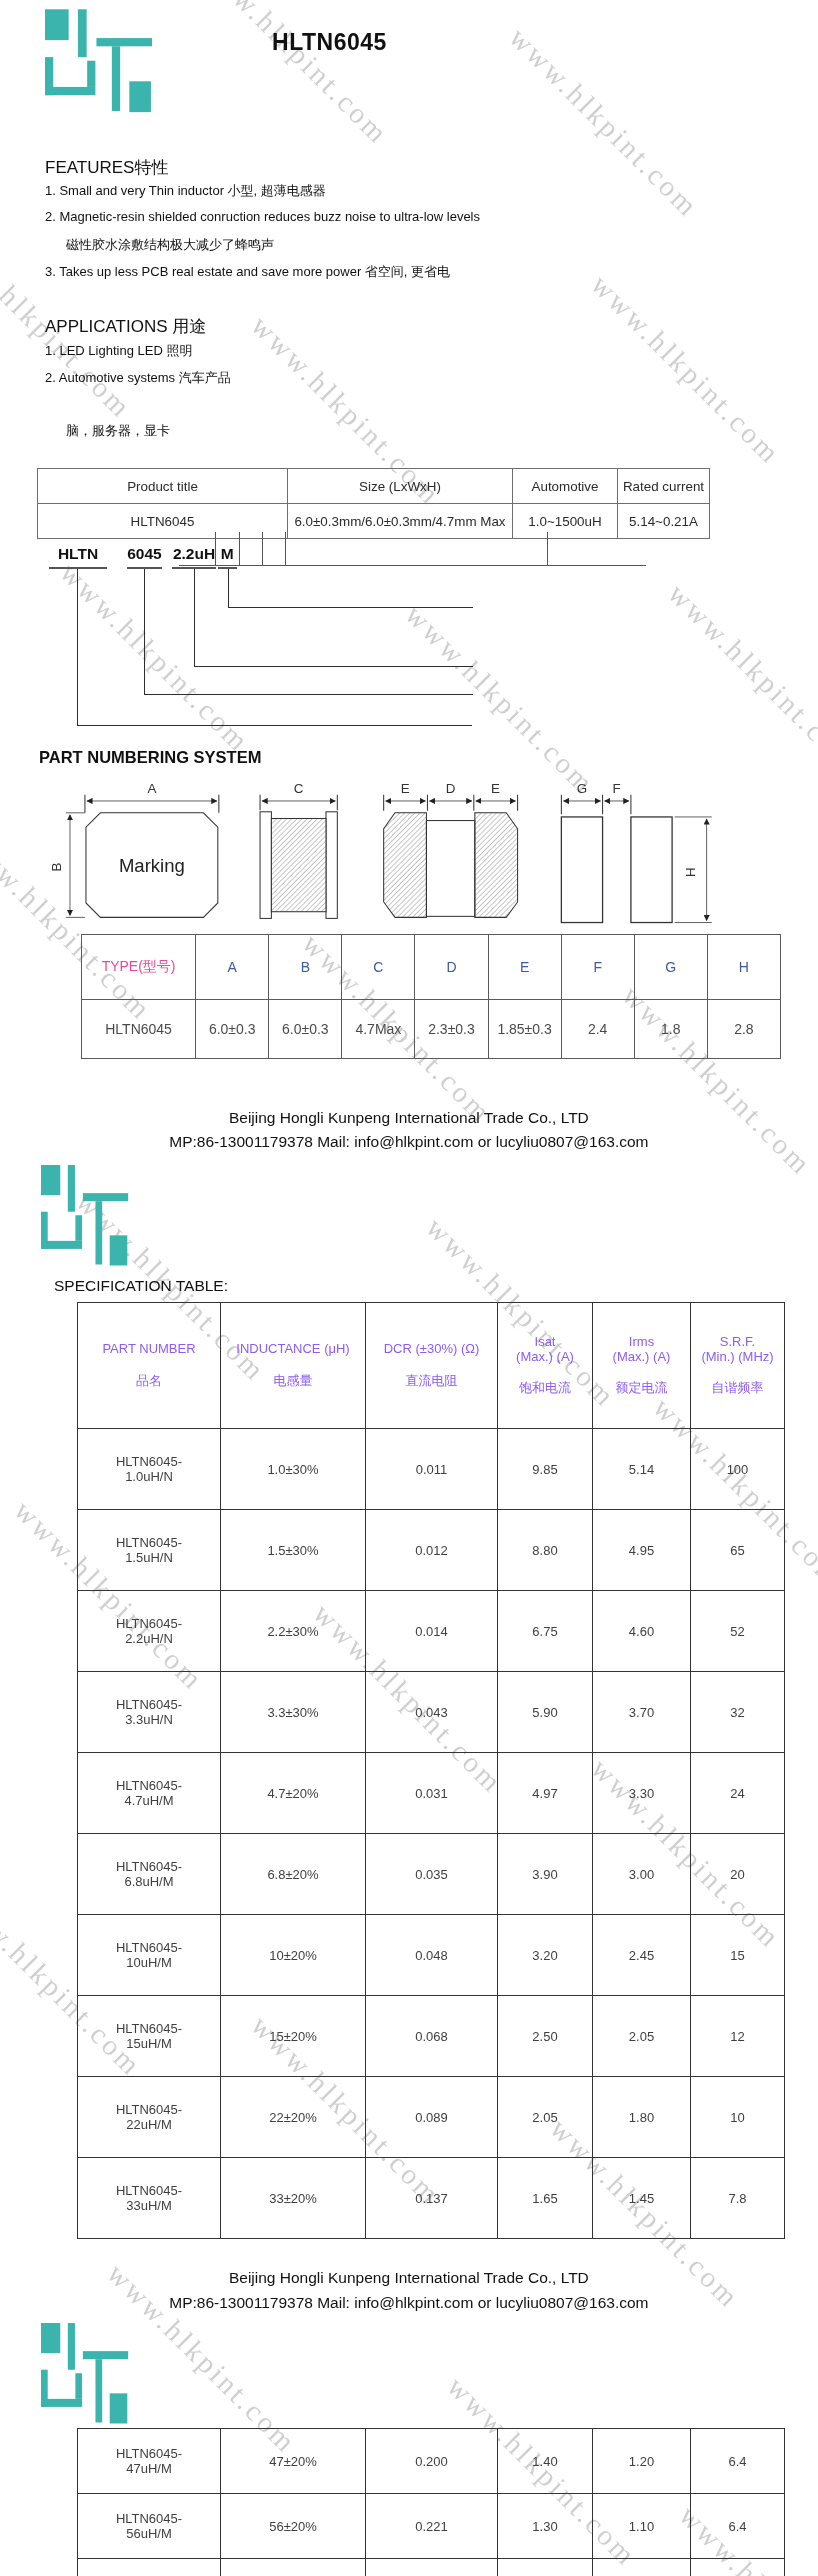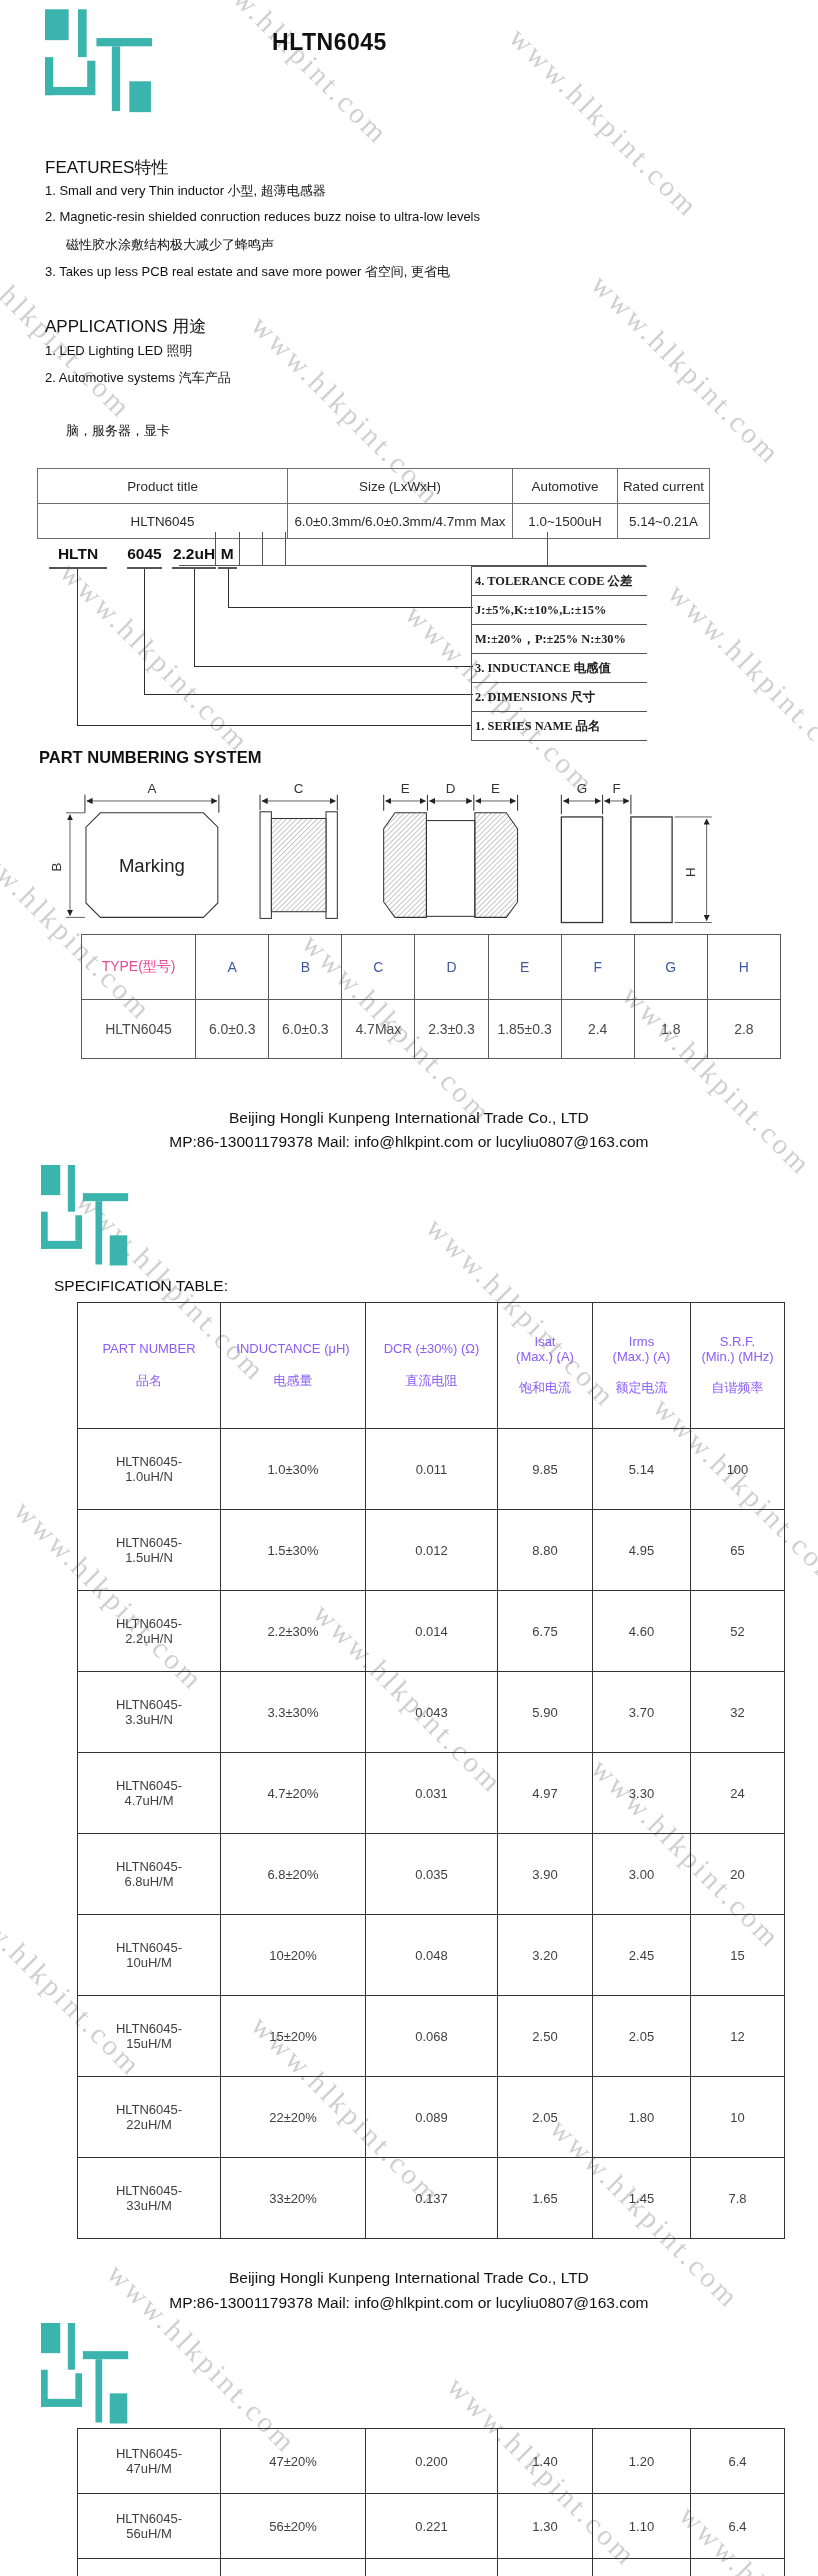--- a/index.html
+++ b/index.html
@@ -145,28 +145,20 @@
   <div class="pn-tick" style="left:239px"></div>
   <div class="pn-tick" style="left:262px"></div>
   <div class="pn-tick" style="left:285px"></div>
   <div class="pn-tick" style="left:547px"></div>
 
   <div class="pn-conn" style="left:228px;top:569px;width:244px;height:38px"></div>
   <div class="pn-conn" style="left:194px;top:569px;width:278px;height:97px"></div>
   <div class="pn-conn" style="left:144px;top:569px;width:328px;height:125px"></div>
   <div class="pn-conn" style="left:77px;top:569px;width:394px;height:156px"></div>
 
-  <div class="pn-labels">
-    <div class="pn-label">4. TOLERANCE CODE 公差</div>
-    <div class="pn-label">J:±5%,K:±10%,L:±15%</div>
-    <div class="pn-label">M:±20%，P:±25% N:±30%</div>
-    <div class="pn-label">3. INDUCTANCE 电感值</div>
-    <div class="pn-label">2. DIMENSIONS 尺寸</div>
-    <div class="pn-label">1. SERIES NAME 品名</div>
-  </div>
 
   <div class="line" style="left:39px;top:748px;font-size:16.5px;font-weight:bold">PART NUMBERING SYSTEM</div>
 
   <svg class="abs" style="left:36px;top:773px;z-index:2" width="752" height="160" viewBox="0 0 1460 310">
     <defs>
       <marker id="arr" viewBox="0 0 10 10" refX="9" refY="5" markerWidth="8" markerHeight="8" orient="auto-start-reverse">
         <path d="M0,0 L10,5 L0,10 z" fill="#222"></path>
       </marker>
       <pattern id="hatch" width="7" height="7" patternTransform="rotate(45)" patternUnits="userSpaceOnUse">
         <rect width="7" height="7" fill="#ffffff"></rect>

